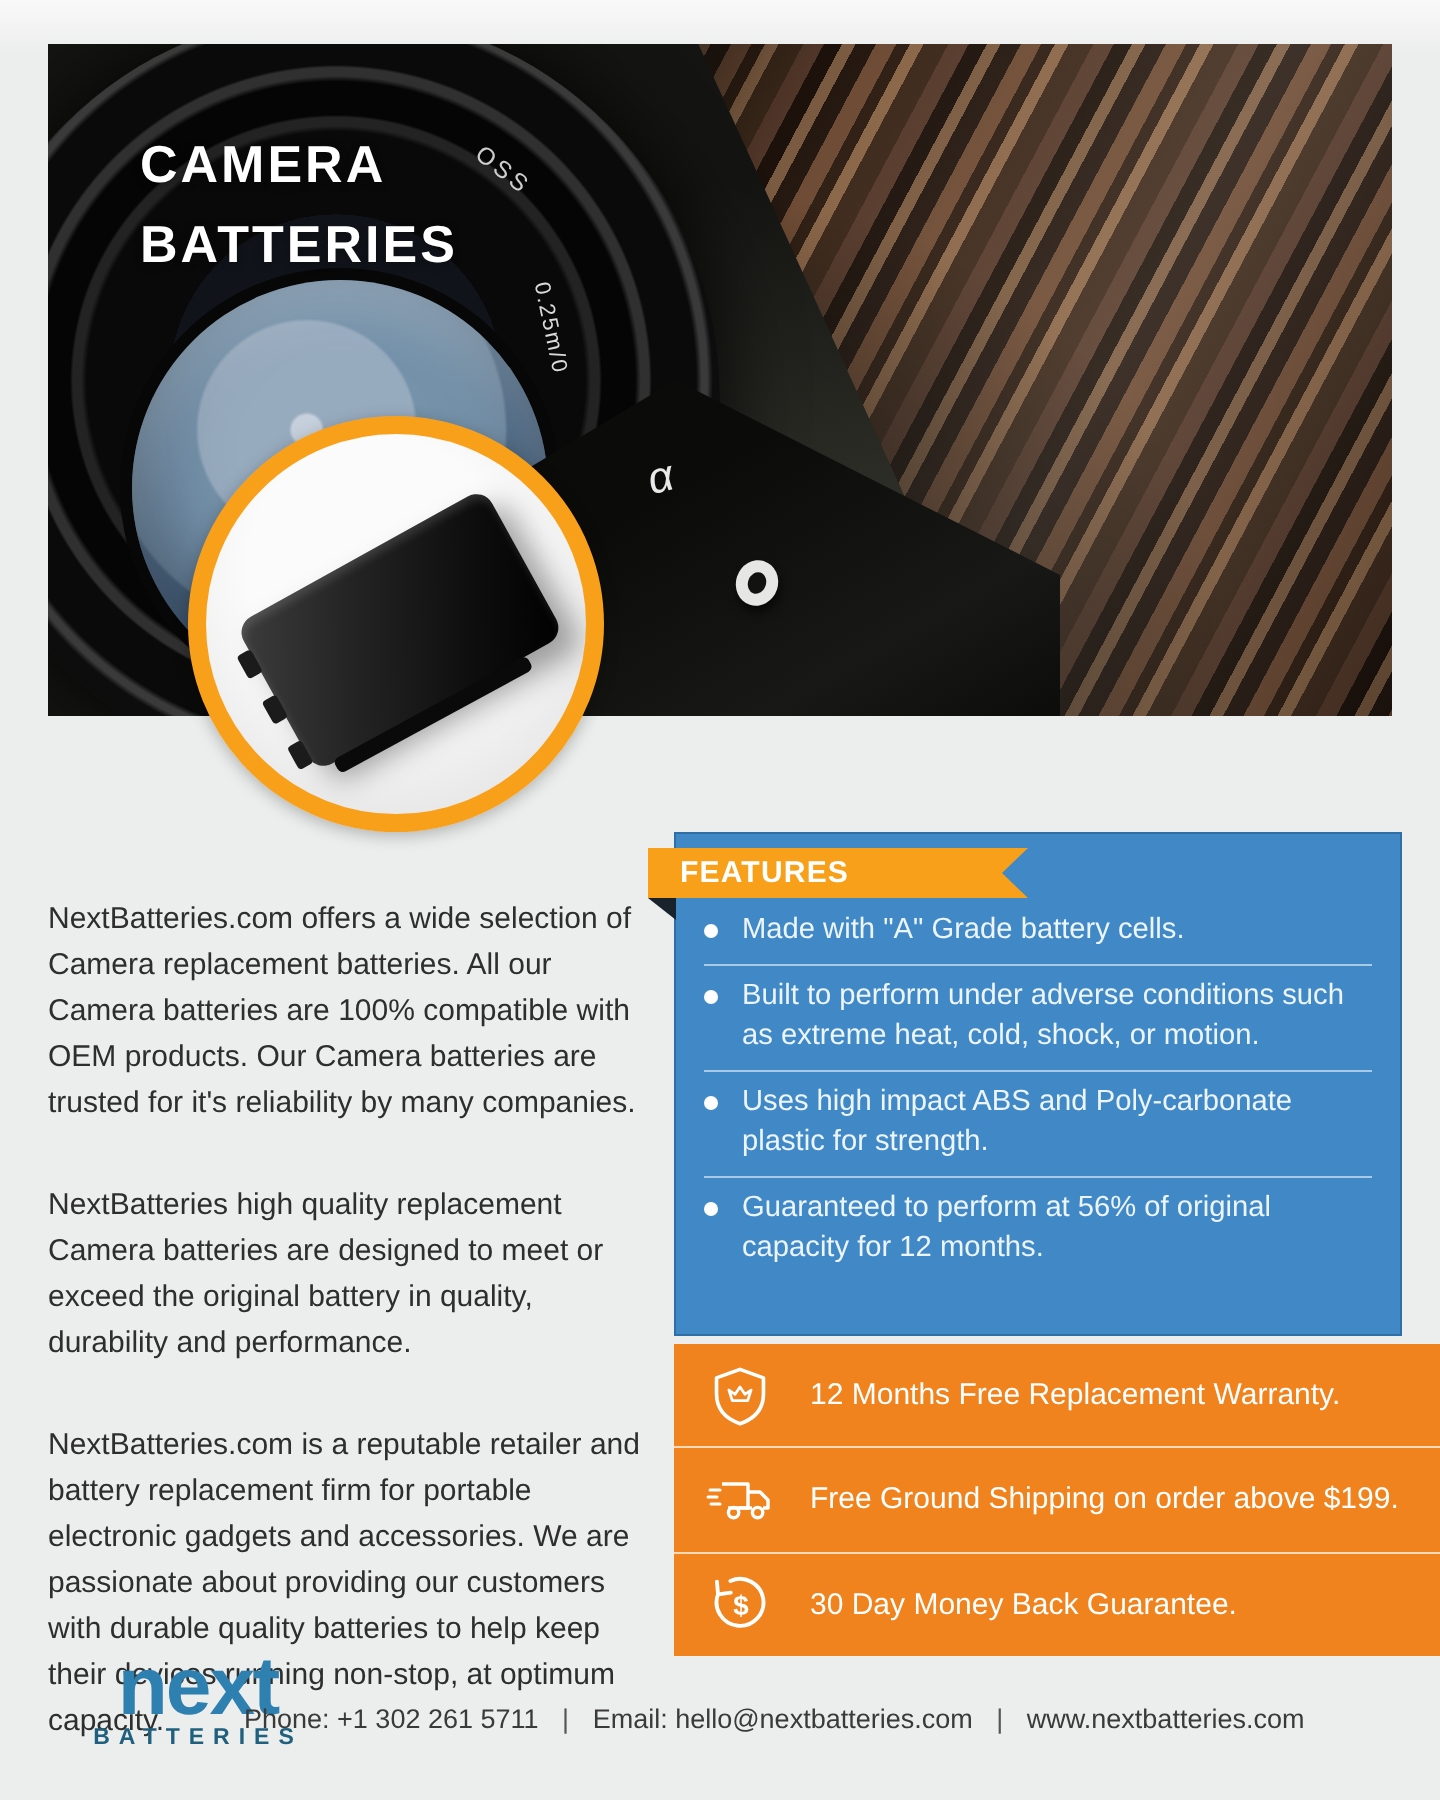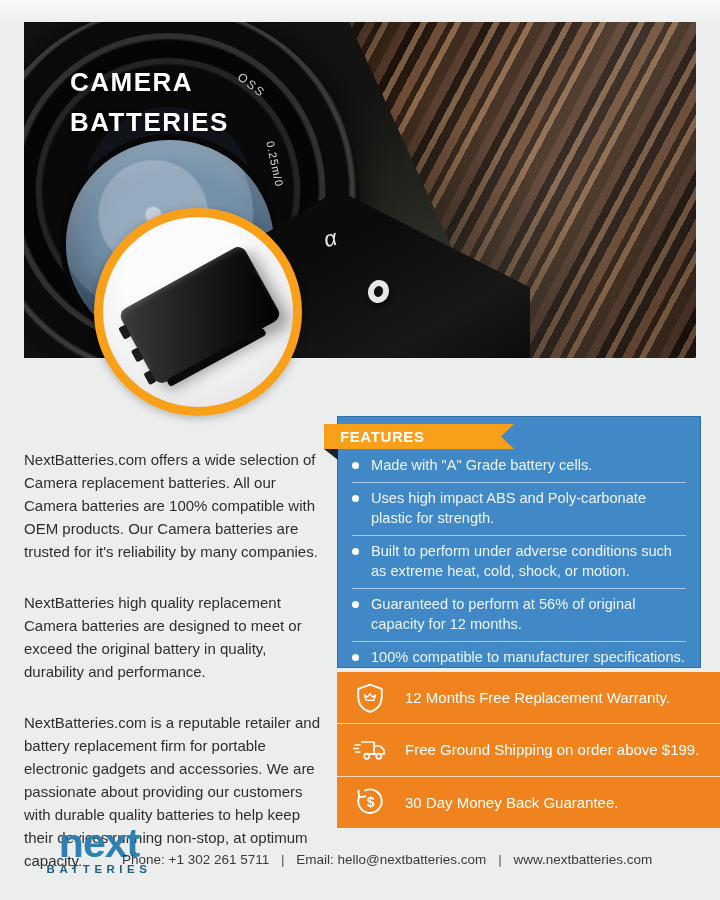--- a/index.html
+++ b/index.html
@@ -179,33 +179,29 @@
 <div class="features">
   <div class="ribbon">FEATURES</div>
   <div class="ribbon-fold"></div>
   <ul>
     <li>
       <span class="dot"></span>
       <span>Made with "A" Grade battery cells.</span>
     </li>
     <li>
       <span class="dot"></span>
+      <span>Built to perform under adverse conditions such as extreme heat, cold, shock, or motion.</span>
+    </li>
+    <li>
+      <span class="dot"></span>
       <span>Uses high impact ABS and Poly-carbonate plastic for strength.</span>
     </li>
     <li>
       <span class="dot"></span>
-      <span>Built to perform under adverse conditions such as extreme heat, cold, shock, or motion.</span>
-    </li>
-    <li>
-      <span class="dot"></span>
       <span>Guaranteed to perform at 56% of original capacity for 12 months.</span>
-    </li>
-    <li>
-      <span class="dot"></span>
-      <span>100% compatible to manufacturer specifications.</span>
     </li>
   </ul>
 </div>
 
 <div class="benefits">
   <div class="benefit-row">
     <span class="benefit-icon">
       <svg width="32" height="32" viewBox="0 0 30 30">
         <path d="M15 2.5 L26 6.5 V14 C26 21.5 21.5 25.8 15 28 C8.5 25.8 4 21.5 4 14 V6.5 Z" fill="none" stroke="#fff" stroke-width="1.7" stroke-linejoin="round"></path>
         <path d="M9.8 12.2 l1.6 5 h7.2 l1.6 -5 -2.9 2 -2.3 -3.4 -2.3 3.4 Z" fill="none" stroke="#fff" stroke-width="1.3" stroke-linejoin="round"></path>

